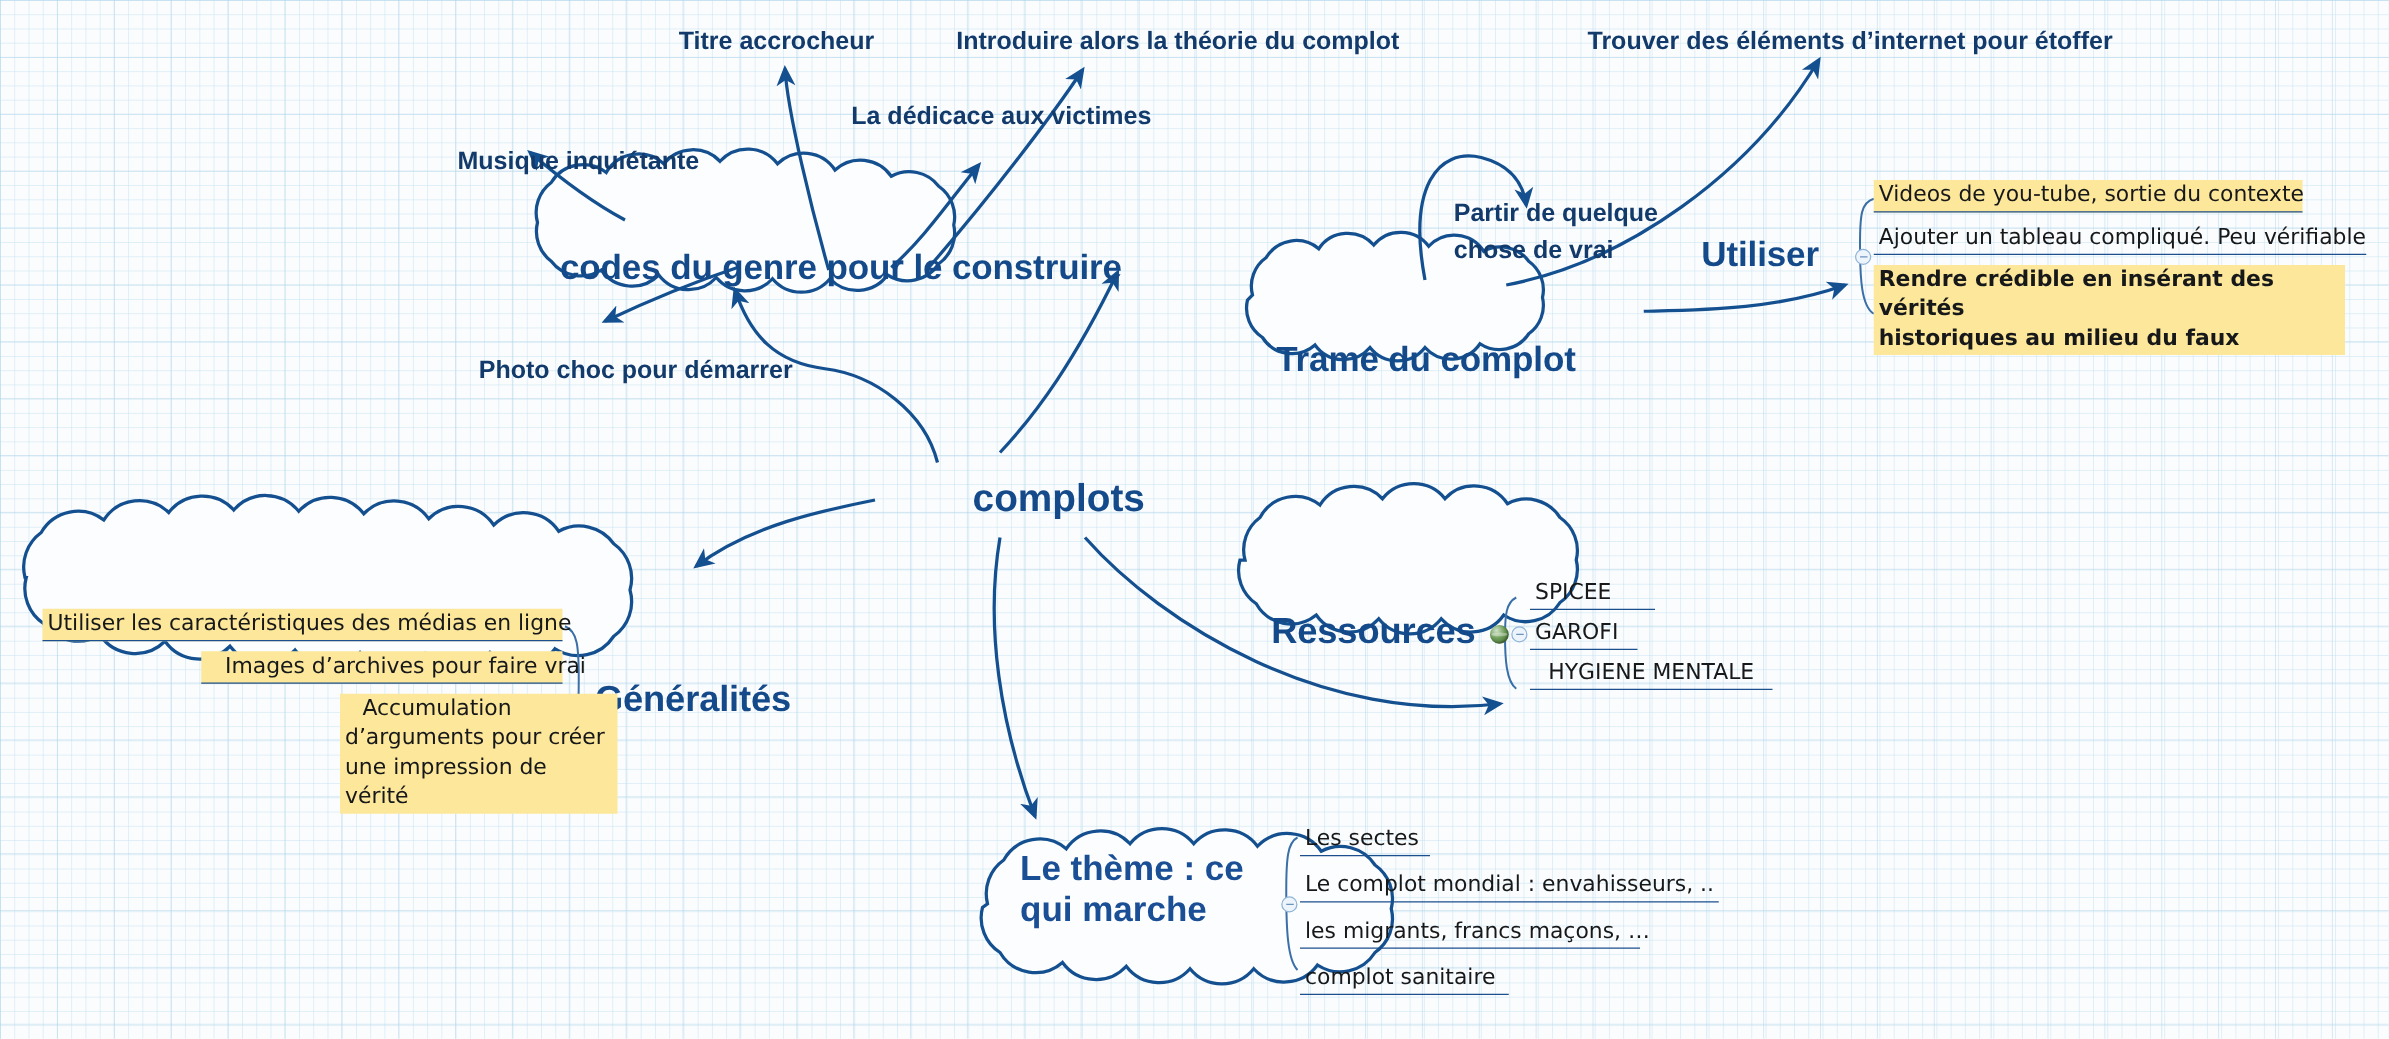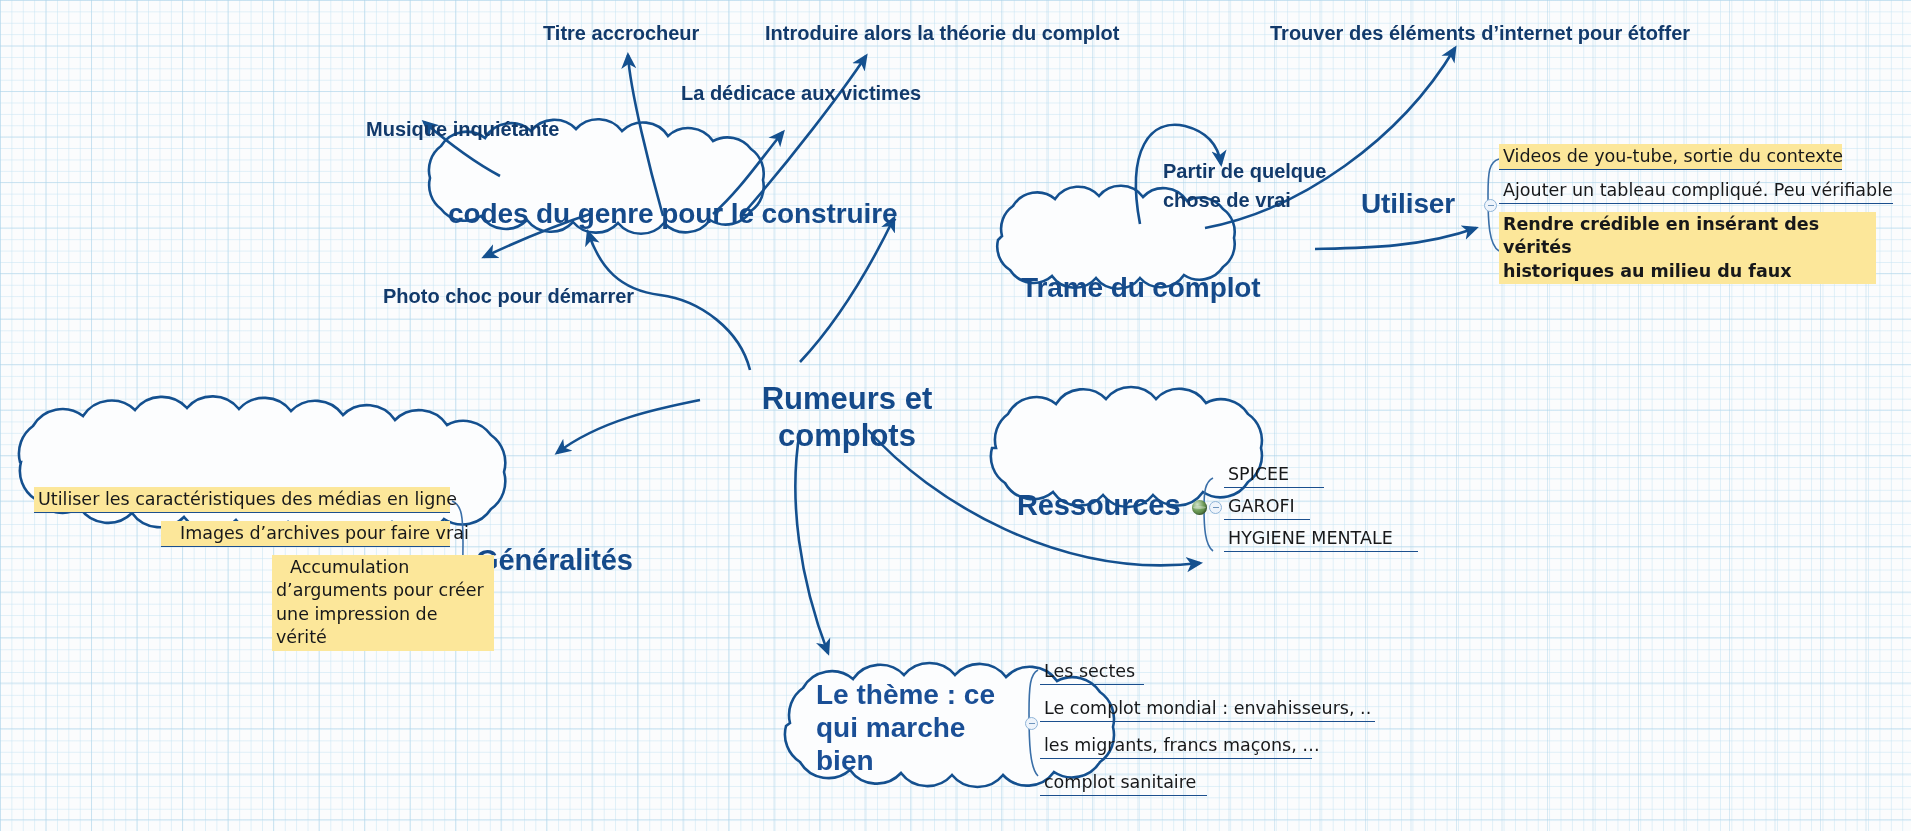--- a/index.html
+++ b/index.html
@@ -262,21 +262,20 @@
 
   <path d="M 868 430 C 930 500 1060 580 1200 563" fill="none" stroke="#14508f" stroke-width="2.6" marker-end="url(#arrow)"></path>
 
   <path d="M 1499 159 C 1489 162 1488 172 1488 195 C 1488 222 1489 245 1499 251" fill="none" stroke="#3a6fa8" stroke-width="1.6"></path>
   <path d="M 452 501 C 462 505 463 517 463 543 C 463 572 462 594 452 600" fill="none" stroke="#3a6fa8" stroke-width="1.6"></path>
   <path d="M 1213 478 C 1205 482 1204 492 1204 508 C 1204 527 1205 545 1213 551" fill="none" stroke="#3a6fa8" stroke-width="1.6"></path>
   <path d="M 1038 670 C 1030 674 1029 687 1029 713 C 1029 743 1030 768 1038 776" fill="none" stroke="#3a6fa8" stroke-width="1.6"></path>
 </svg>
 
 <div class="root" style="left:742px; top:380px; width:210px;">
-  <div>Rumeurs et</div>
   <div>complots</div>
 </div>
 
 <div class="node" style="left:448px; top:198px; font-size:28px;">codes du genre pour le construire</div>
 
 <div class="leaf" style="left:543px; top:22px;">Titre accrocheur</div>
 <div class="leaf" style="left:765px; top:22px;">Introduire alors la théorie du complot</div>
 <div class="leaf" style="left:681px; top:82px;">La dédicace aux victimes</div>
 <div class="leaf" style="left:366px; top:118px;">Musique inquiétante</div>
 <div class="leaf" style="left:383px; top:285px;">Photo choc pour démarrer</div>
@@ -310,25 +309,24 @@
   <span>d’arguments pour créer</span><br>
   <span>une impression de vérité</span>
 </div>
 
 <div class="node" style="left:1017px; top:489px; font-size:29px;">Ressources</div>
 <div class="globe" style="left:1192px; top:500px;"></div>
 <div class="handle" style="left:1209px; top:501px;"></div>
 
 <div class="note plain ul" style="left:1224px; top:462px; width:100px;">SPICEE</div>
 <div class="note plain ul" style="left:1224px; top:494px; width:86px;">GAROFI</div>
-<div class="note plain ul" style="left:1224px; top:526px; width:194px;">HYGIENE MENTALE</div>
+<div class="note plain ul" style="left:1224px; top:526px; width:194px;text-align:center;">HYGIENE MENTALE</div>
 
 <div class="cloudtitle" style="left:816px; top:678px; width:210px;">
   <div>Le thème : ce</div>
   <div> qui marche</div>
-  <div>bien</div>
 </div>
 <div class="handle" style="left:1025px; top:717px;"></div>
 
 <div class="note plain ul" style="left:1040px; top:659px; width:104px;">Les sectes</div>
 <div class="note plain ul" style="left:1040px; top:696px; width:335px;">Le complot mondial : envahisseurs, ..</div>
 <div class="note plain ul" style="left:1040px; top:733px; width:272px;">les migrants, francs maçons, …</div>
 <div class="note plain ul" style="left:1040px; top:770px; width:167px;">complot sanitaire</div>
 
 </body></html>

